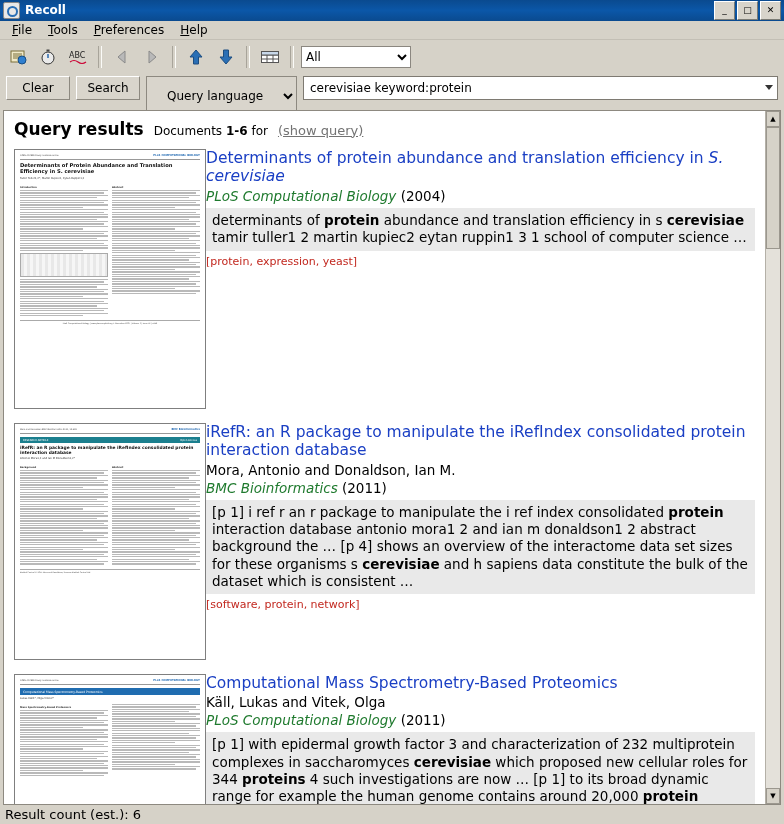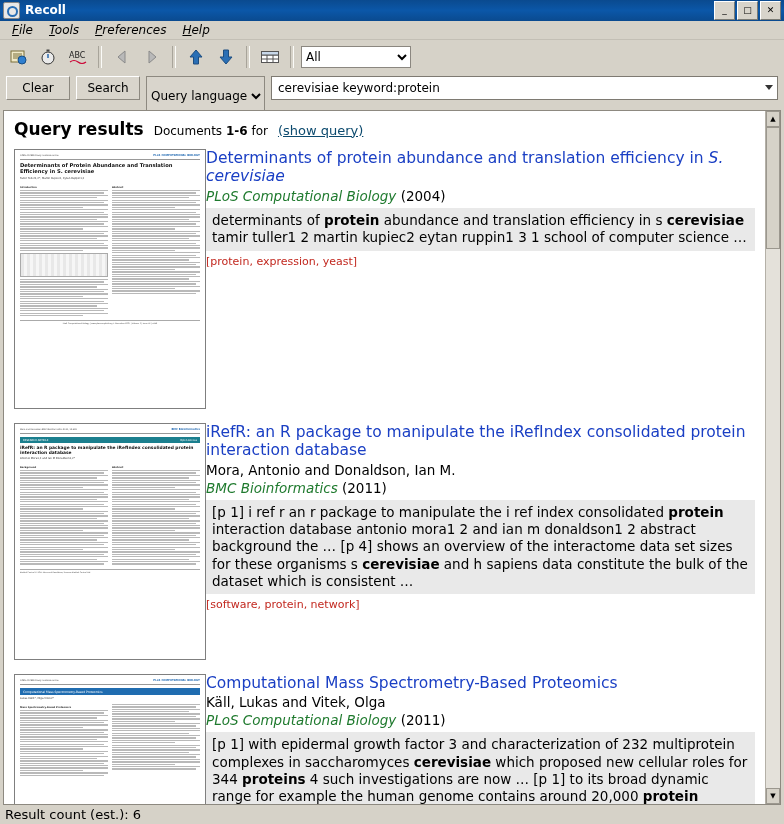--- a/index.html
+++ b/index.html
@@ -65,21 +65,20 @@
     line-height: 1;
   }
   
   .menubar {
     height: 19px;
     display: flex;
     align-items: center;
     background: #d6d2c8;
     padding-left: 4px;
     border-bottom: 1px solid #c3bfb5;
-    font-style: italic;
   }
   .menu-item {
     padding: 2px 8px;
     font-size: 12px;
   }
   .menu-item u { text-decoration: underline; }
   
   .toolbar {
     height: 32px;
     display: flex;
@@ -131,21 +130,21 @@
     font-size: 12px;
     font-family: "DejaVu Sans", sans-serif;
     color: #000;
   }
   select.qlang {
     height: 40px;
     font-size: 12px;
     font-family: "DejaVu Sans", sans-serif;
     background: #d9d5cc;
     border: 1px solid #8d8980;
-    padding: 0 0;
+    padding: 0 16px;
   }
   .qbox {
     flex: 1 1 auto;
     height: 22px;
     background: #fff;
     border: 1px solid #7e7a72;
     display: flex;
     align-items: center;
     padding: 0 4px;
   }
@@ -188,21 +187,21 @@
   .results-header .qr {
     font-size: 17px;
     font-weight: bold;
   }
   .results-header .docs {
     font-size: 12px;
   }
   .results-header .docs b { font-weight: bold; }
   .results-header .showq {
     font-size: 13px;
-    color: #0c4a6e;
+    color: #737373;
     text-decoration: underline;
   }
   .doc {
     display: flex;
     margin-bottom: 14px;
   }
   .thumb {
     width: 190px;
     flex: 0 0 190px;
     border: 1px solid #7f7f7f;

